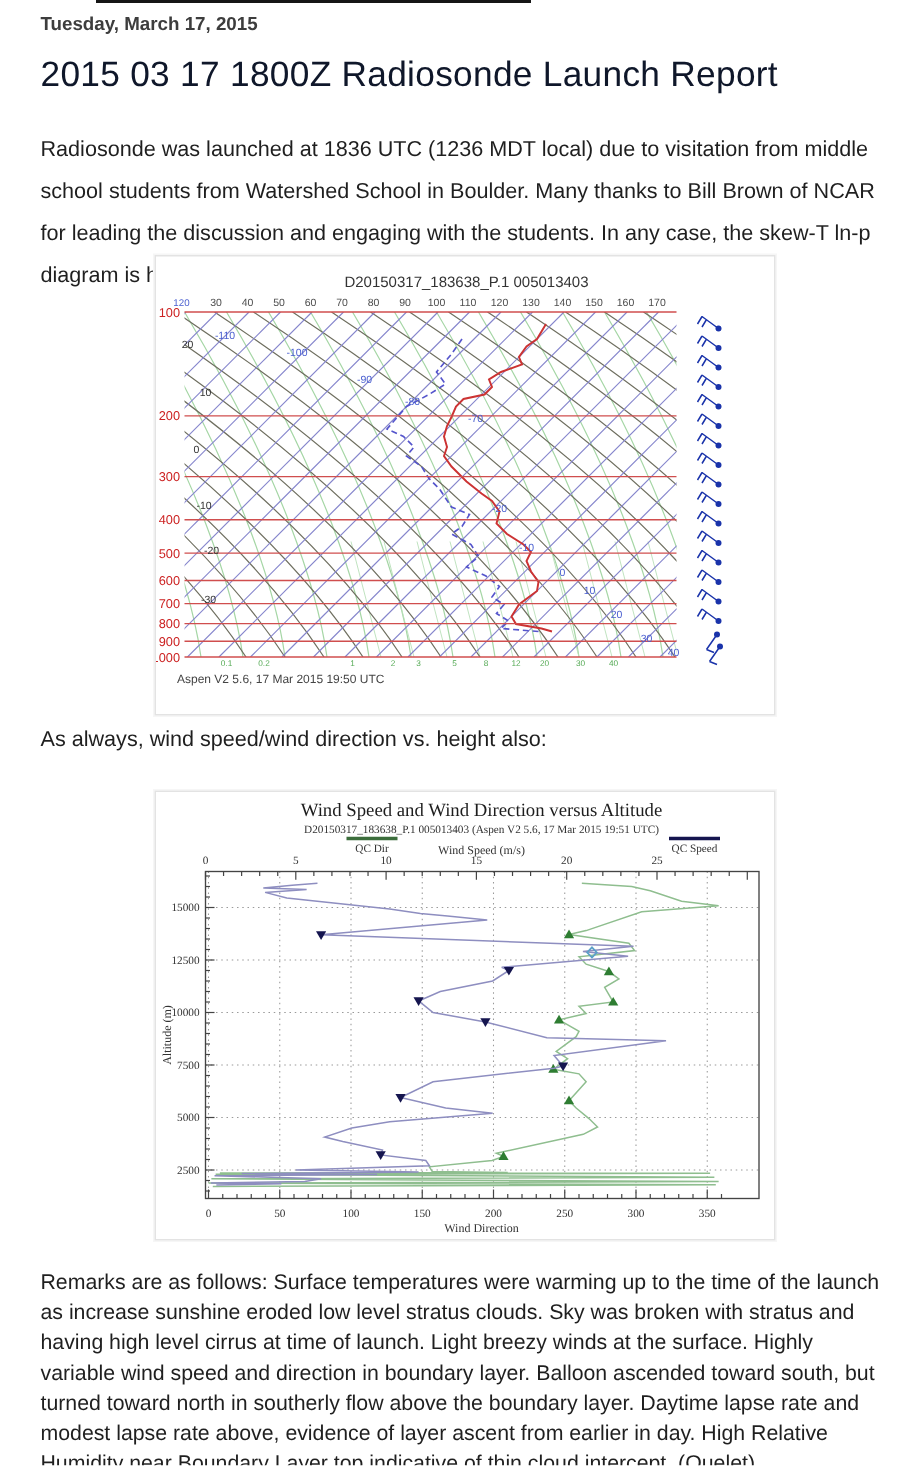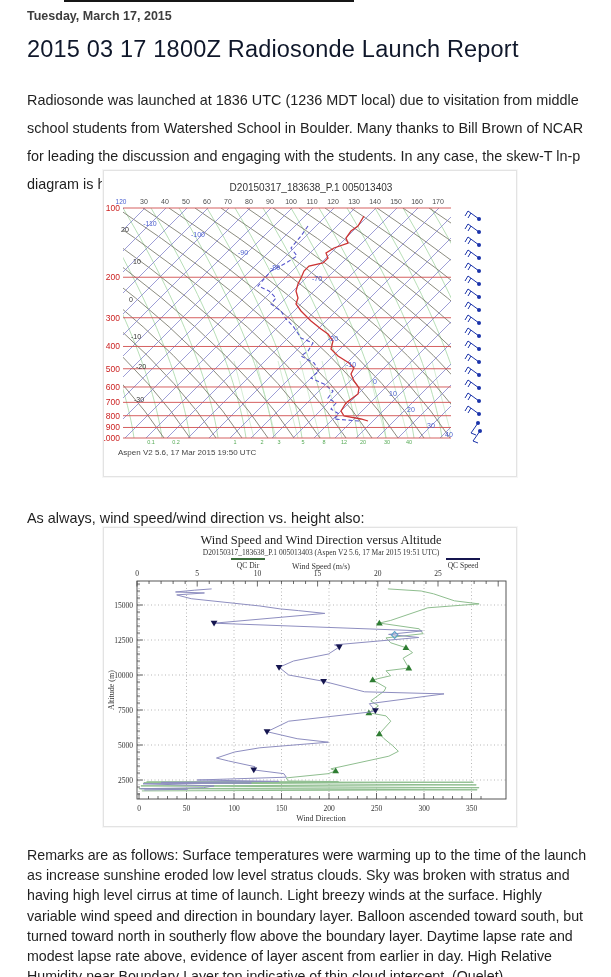--- a/index.html
+++ b/index.html
@@ -3,21 +3,21 @@
 <meta charset="utf-8">
 <style>
   html,body{margin:0;padding:0;background:#ffffff;}
   body{font-family:"Liberation Sans", sans-serif; color:#222;}
   .page{position:relative;width:611px;height:977px;background:#fff;overflow:hidden;}
   .chrome-remnant{position:absolute;top:0;left:64px;width:290px;height:2px;background:#161616;}
   .date-line{position:absolute;top:9px;left:27px;font-size:12.5px;font-weight:bold;color:#3d3d3d;}
   .post-title{position:absolute;top:36px;left:27px;margin:0;font-size:23.5px;font-weight:400;color:#0f172a;letter-spacing:0.2px;}
   .body-text{position:absolute;left:27px;margin:0;color:#1f1f1f;}
   .intro{top:86px;width:557px;font-size:14.4px;line-height:28px;}
-  .lead2{top:506px;width:557px;font-size:14.4px;line-height:24px;}
+  .lead2{top:481px;width:557px;font-size:14.4px;line-height:24px;}
   .remarks{top:845px;width:560px;font-size:14.2px;line-height:20.2px;}
   .chart-box{position:absolute;left:103px;margin:0;background:#fff;border:1px solid #e3e3e3;box-shadow:0 0 0 1px #f6f6f6;}
   .fig-skewt{top:170px;width:412px;height:305px;}
   .fig-wind{top:527px;width:412px;height:298px;}
   .chart-box svg{display:block;}
 </style>
 </head>
 <body>
 
 <div class="page">

